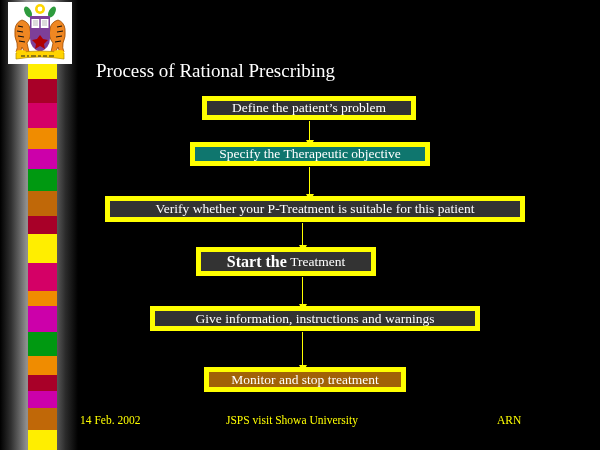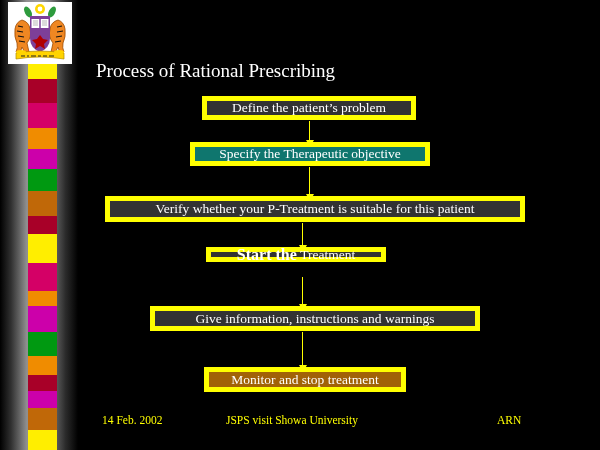--- a/index.html
+++ b/index.html
@@ -107,21 +107,21 @@
     border-top: 7px solid #ffff00;
   }
 
   
   .footer-item {
     position: absolute;
     color: #ffff00;
     font-size: 11.5px;
     white-space: nowrap;
   }
-  #footer-date { left: 102px;  top: 414px; }
+  #footer-date { left: 80px;  top: 414px; }
   #footer-event{ left: 226px; top: 414px; }
   #footer-author{ left: 497px; top: 414px; }
 </style>
 </head>
 <body>
 
 <div id="slide">
 
   <div id="left-gradient"></div>
 
@@ -184,21 +184,21 @@
   <div id="flow">
       <div class="node" style="left: 202px; top: 96px; width: 214px; height: 24px; background: rgb(51, 51, 51); border-color: rgb(255, 255, 0); color: rgb(255, 255, 255);">
         <span>Define the patient’s problem</span>
       </div>
       <div class="node" style="left: 190px; top: 142px; width: 240px; height: 24px; background: #0f766e; border-color: rgb(255, 255, 0); color: rgb(255, 255, 255);">
         <span>Specify the Therapeutic objective</span>
       </div>
       <div class="node" style="left: 105px; top: 196px; width: 420px; height: 26px; background: rgb(51, 51, 51); border-color: rgb(255, 255, 0); color: rgb(255, 255, 255);">
         <span>Verify whether your P-Treatment is suitable for this patient</span>
       </div>
-      <div class="node" style="left: 206px; top: 247px; width: 180px; height: 15px; background: rgb(51, 51, 51); border-color: rgb(255, 255, 0); color: rgb(255, 255, 255);">
+      <div class="node" style="left: 196px; top: 247px; width: 180px; height: 29px; background: rgb(51, 51, 51); border-color: rgb(255, 255, 0); color: rgb(255, 255, 255);">
         <span class="strong">Start the</span>
         <span class="normal">&nbsp;Treatment</span>
       </div>
       <div class="node" style="left: 150px; top: 306px; width: 330px; height: 25px; background: rgb(51, 51, 51); border-color: rgb(255, 255, 0); color: rgb(255, 255, 255);">
         <span>Give information, instructions and warnings</span>
       </div>
       <div class="node" style="left: 204px; top: 367px; width: 202px; height: 25px; background: #a16207; border-color: rgb(255, 255, 0); color: rgb(255, 255, 255);">
         <span>Monitor and stop treatment</span>
       </div>
       <div class="arrow" style="left: 309px; top: 121px; height: 20px; background: rgb(255, 255, 0);"></div>

